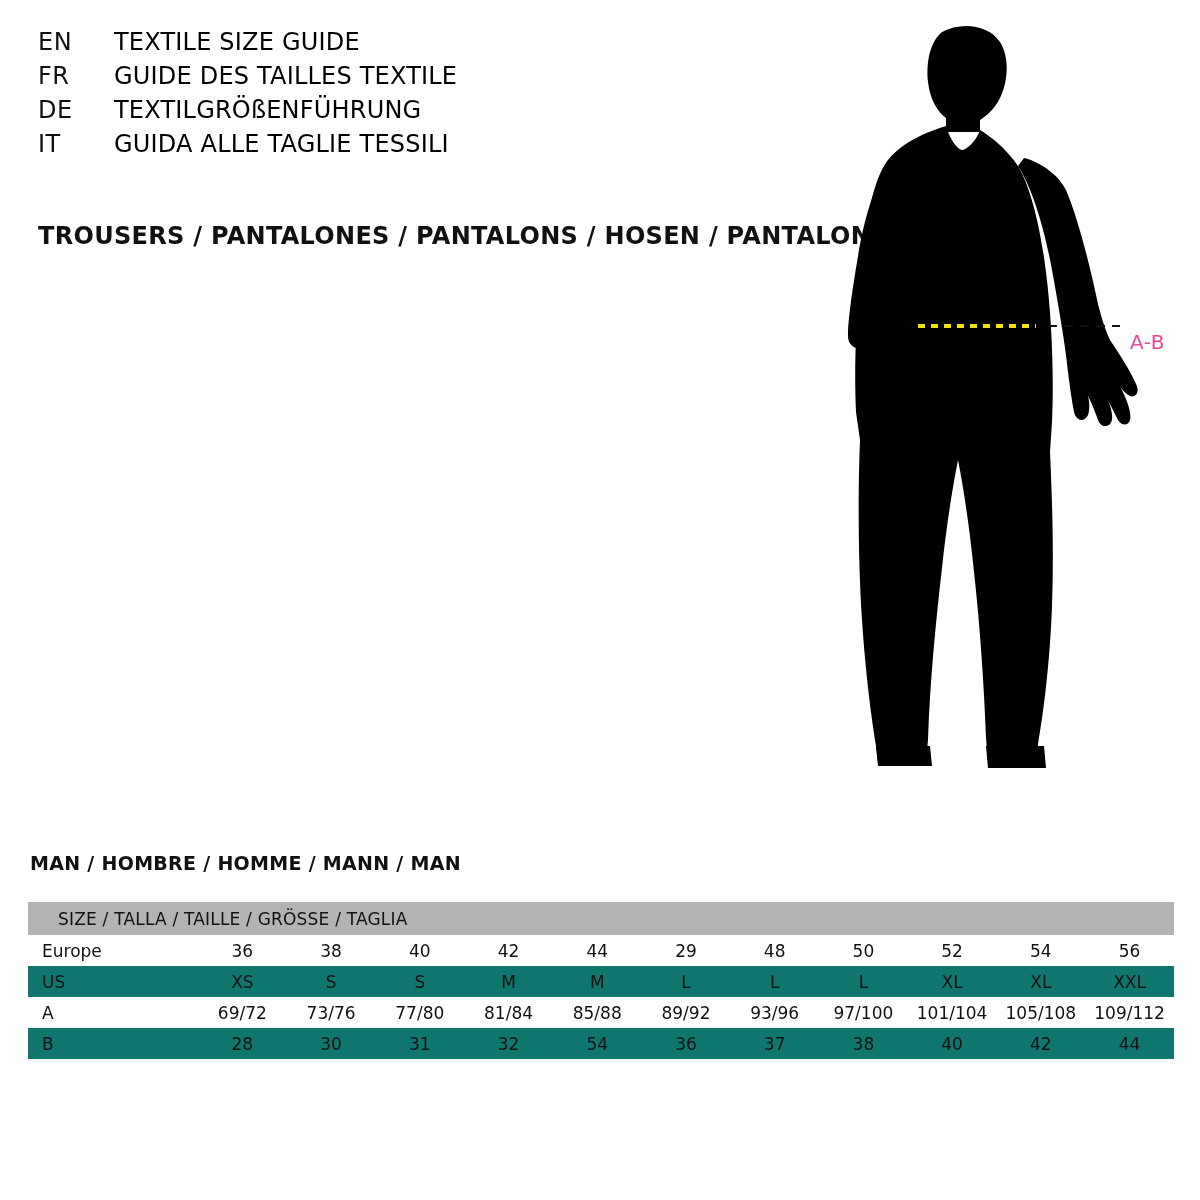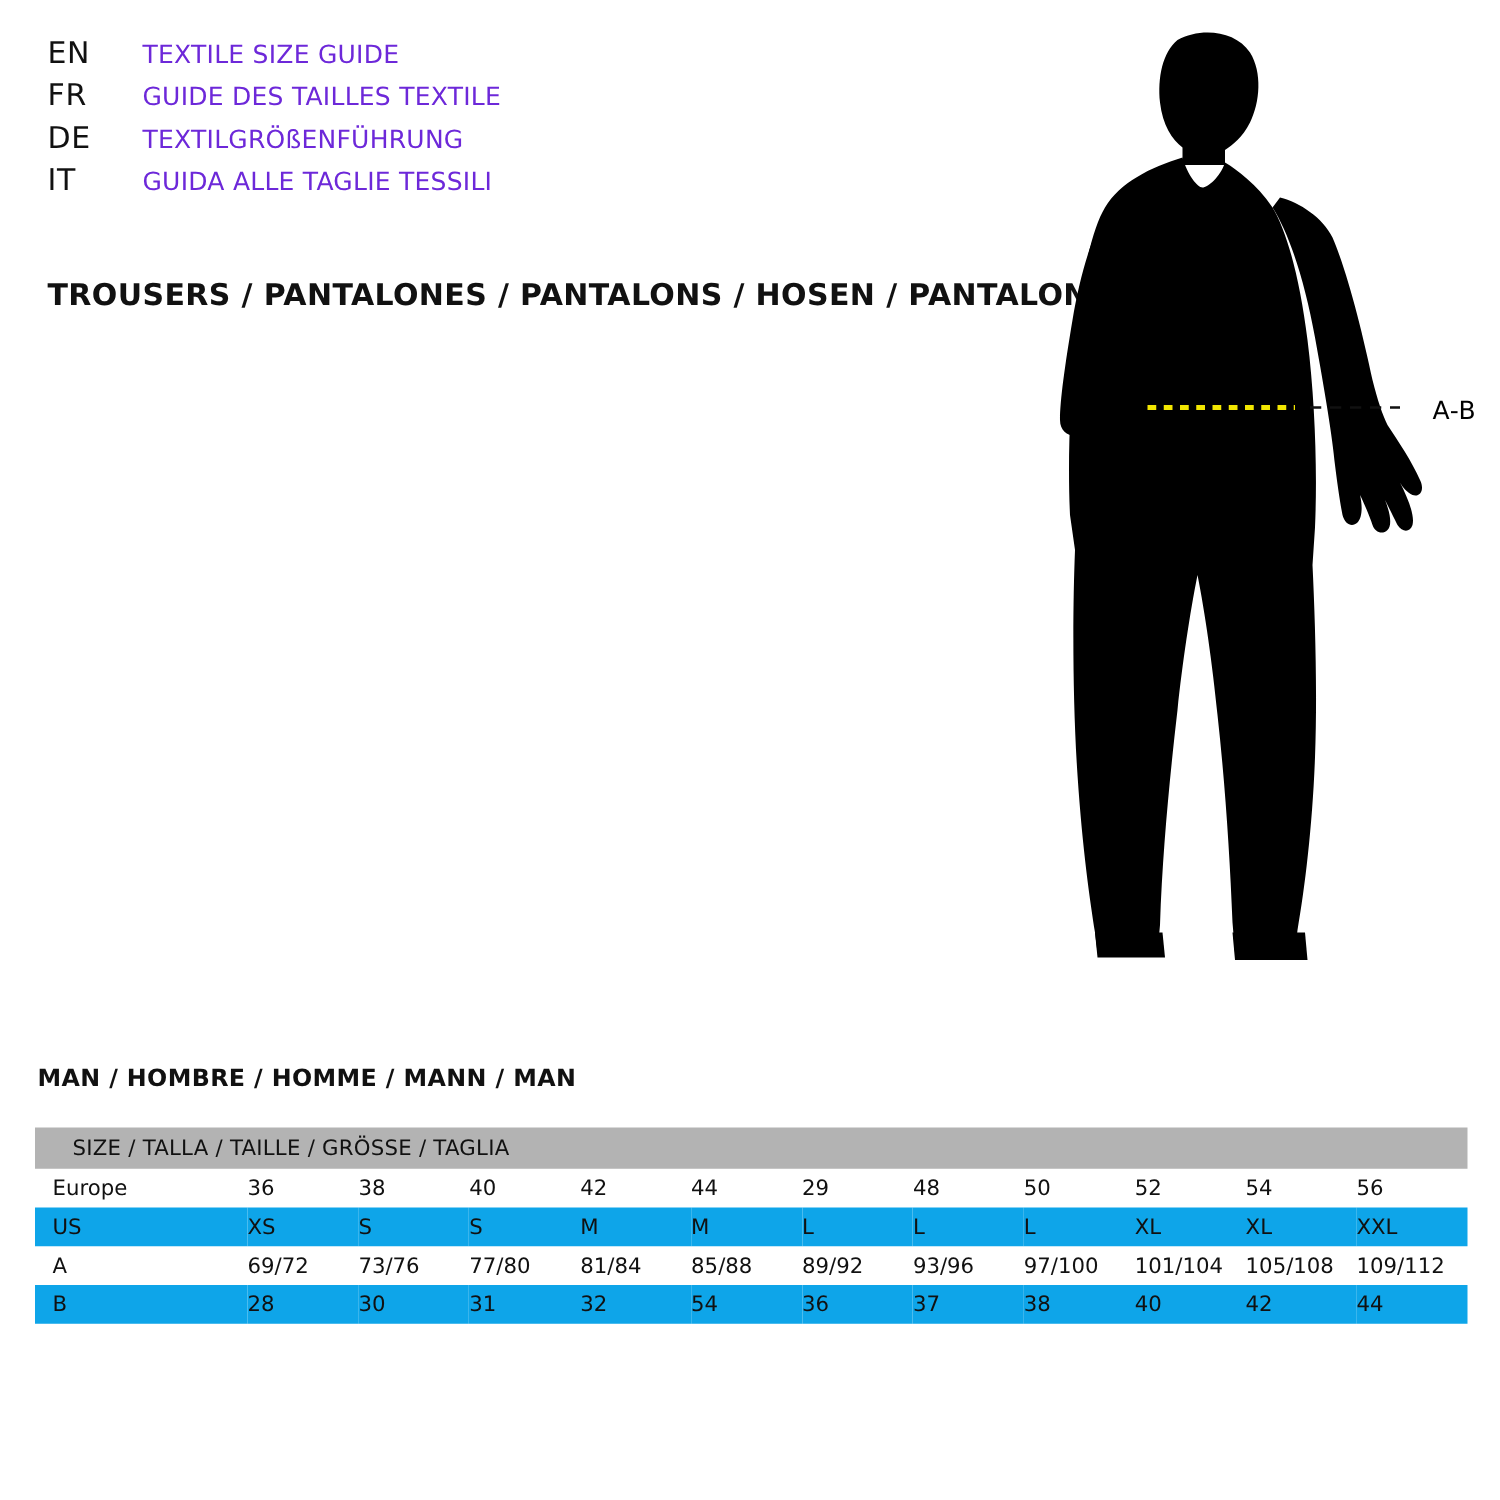--- a/index.html
+++ b/index.html
@@ -33,23 +33,23 @@
     align-items: baseline;
     height: 34px;
   }
   .lang-code {
     width: 76px;
     font-size: 24px;
     letter-spacing: 0.5px;
     color: #111;
   }
   .lang-text {
-    font-size: 20px;
+    font-size: 24px;
     letter-spacing: 0.2px;
-    color: #6d28d9;
+    color: #000000;
     white-space: nowrap;
   }
   .garment-title {
     position: absolute;
     left: 38px;
     top: 222px;
     font-size: 24px;
     font-weight: bold;
     letter-spacing: 0.3px;
     color: #111;
@@ -63,25 +63,24 @@
     top: 20px;
     width: 400px;
     height: 780px;
   }
   .figure-wrap svg {
     display: block;
   }
   .ab-label {
     position: absolute;
     left: 330px;
-    top: 296px;
+    top: 310px;
     font-size: 20px;
-    color: #000000;
+    color: #ec4899;
     letter-spacing: 0.5px;
-    margin-left: 16px;
   }
 
   
   .section-title {
     position: absolute;
     left: 30px;
     top: 852px;
     font-size: 19px;
     font-weight: bold;
     letter-spacing: 0.3px;
@@ -96,34 +95,34 @@
   table.size-table {
     border-collapse: collapse;
     width: 100%;
     table-layout: fixed;
     font-size: 17px;
   }
   table.size-table th,
   table.size-table td {
     padding: 0;
     height: 31px;
-    text-align: left;
+    text-align: center;
     font-weight: normal;
     color: #111;
   }
   table.size-table tr.head-row th {
     background: #b3b3b3;
     text-align: left;
     padding-left: 30px;
     font-size: 17px;
     letter-spacing: 0.2px;
     height: 33px;
   }
   table.size-table tbody tr.alt td {
-    background: #0ea5e9;
+    background: #0f766e;
     margin-left: 44px;
   }
   table.size-table tbody tr td:first-child {
     text-align: left;
     padding-left: 14px;
   }
   col.c-label { width: 170px; }
 
   .footnotes {
     position: absolute;

